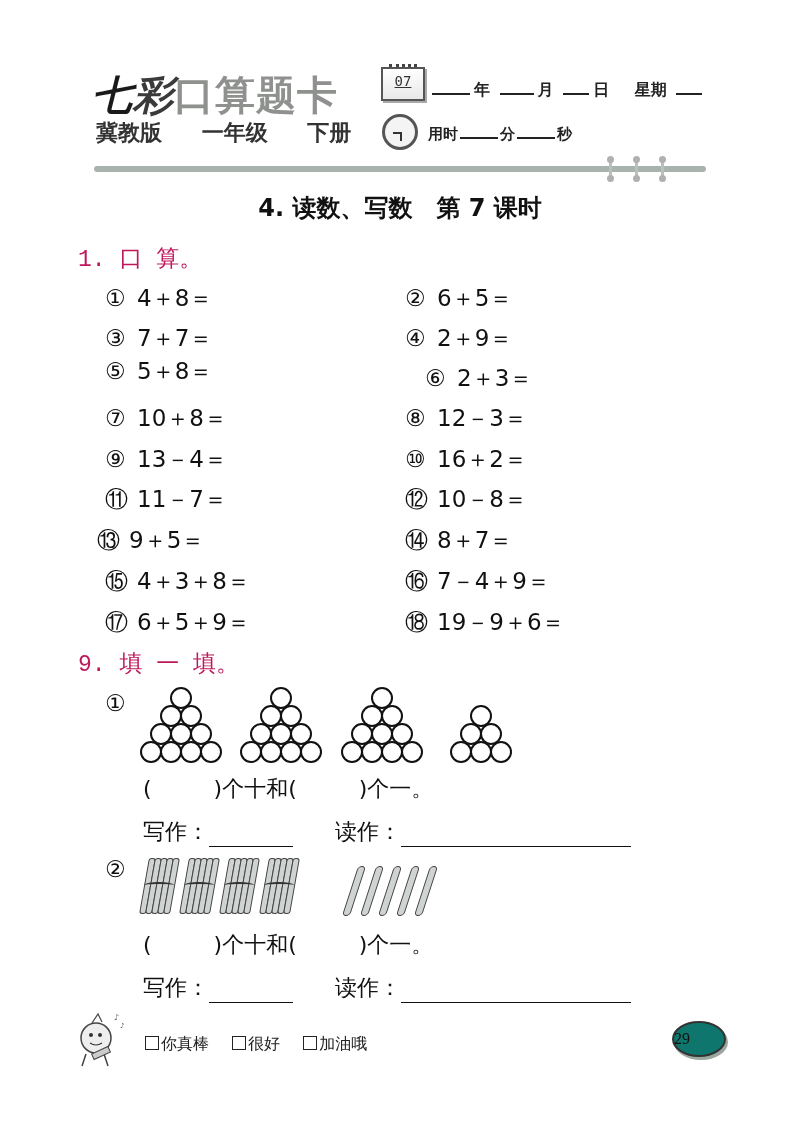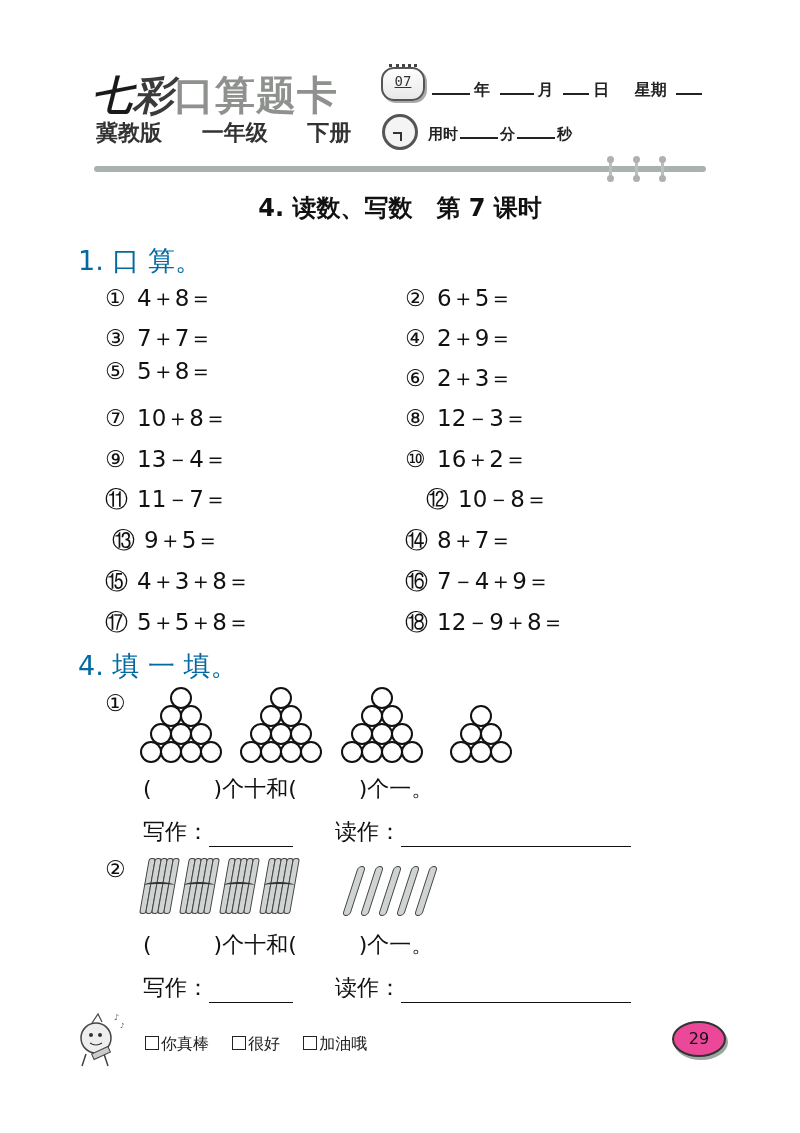--- a/index.html
+++ b/index.html
@@ -8,21 +8,21 @@
   .abs { position: absolute; }
 
   
   .brand { left: 92px; top: 68px; font-size: 40px; font-weight: bold; letter-spacing: 1px;
            color: #8f918f; font-family: Liberation Mono, monospace; white-space: nowrap; }
   .brand .qi { color: #1a1a1a; font-style: italic; }
   .brand .cai { color: #3a3a3a; font-style: italic; }
   .edition { left: 96px; top: 118px; font-size: 22px; font-weight: bold; color: #333; white-space: nowrap; word-spacing: 12px; }
   .edition span { margin-right: 20px; }
 
-  .cal-icon { left: 381px; top: 67px; width: 40px; height: 30px; border: 2px solid #555; border-radius: 13px;
+  .cal-icon { left: 381px; top: 67px; width: 40px; height: 30px; border: 2px solid #555; border-radius: 0;
               background: linear-gradient(#fff, #e8e8e8); box-shadow: 2px 2px 0 #aaa; }
   .cal-icon .rings { position: absolute; left: 6px; top: -5px; width: 28px; height: 6px;
                      border-top: 3px dotted #444; }
   .cal-icon .num { position: absolute; left: 0; right: 0; top: 4px; text-align: center; font-size: 14px;
                    color: #333; text-decoration: underline; font-family: "DejaVu Sans Mono", monospace; }
   .clock-icon { left: 382px; top: 114px; width: 36px; height: 36px; border: 3px solid #555; border-radius: 50%;
                 background: #f4f4f4; box-sizing: border-box; }
   .clock-icon::before { content: ""; position: absolute; left: 8px; top: 15px; width: 9px; height: 2px; background: #333; }
   .clock-icon::after { content: ""; position: absolute; left: 15px; top: 15px; width: 2px; height: 9px; background: #333; }
 
@@ -32,21 +32,21 @@
 
   .rule-bar { left: 94px; top: 166px; width: 612px; height: 6px; background: #a9b3ae; border-radius: 3px; }
   .ring-mark { top: 158px; width: 3px; height: 22px; background: #b8c2bd; }
   .ring-mark::before, .ring-mark::after { content: ""; position: absolute; left: -2px; width: 7px; height: 7px;
                                            border-radius: 50%; background: #b0b0b0; }
   .ring-mark::before { top: -2px; } .ring-mark::after { bottom: -2px; }
 
   .lesson-title { left: 0; width: 800px; top: 192px; text-align: center; font-size: 24px; font-weight: bold; color: #111; }
 
   
-  .sec-title { font-size: 27px; color: #0369a1; white-space: nowrap; }
+  .sec-title { font-size: 23px; color: #be185d; white-space: nowrap; font-family: Liberation Mono, monospace; }
   .problem { font-size: 23px; white-space: nowrap; color: #111; }
   .problem .idx { display: inline-block; width: 32px; }
 
   
   .circle-group { position: absolute; }
   .ball { position: absolute; width: 22px; height: 22px; border: 2px solid #111; border-radius: 50%; box-sizing: border-box; background: #fff; }
   .fill-line { font-size: 22px; white-space: nowrap; color: #111; }
   .uline { display: inline-block; border-bottom: 1.5px solid #111; height: 22px; vertical-align: bottom; }
 
   .bundle { position: absolute; width: 34px; height: 58px; }
@@ -56,21 +56,21 @@
                  border-radius: 50%; }
   .single-stick { position: absolute; top: 866px; width: 8px; height: 50px; background: #cfd3d1; border: 1px solid #444;
                   border-radius: 4px; transform: skewX(-18deg); box-sizing: border-box; }
 
   
   .mascot { left: 72px; top: 1010px; width: 56px; height: 60px; }
   .eval { left: 145px; top: 1034px; font-size: 16px; color: #222; white-space: nowrap; }
   .eval .opt { margin-right: 18px; text-align: center; }
   .eval .box { display: inline-block; width: 12px; height: 12px; border: 1.5px solid #222; vertical-align: -1px; margin-right: 2px; }
   .page-num { left: 672px; top: 1021px; width: 50px; height: 32px; border: 2px solid #333; border-radius: 50%;
-              text-align: center; line-height: 32px; font-size: 16px; color: #111; box-shadow: 2px 3px 0 #9aa79f; background: #ec4899; }
+              line-height: 32px; font-size: 16px; color: #111; box-shadow: 2px 3px 0 #9aa79f; background: #0f766e; font-family: Liberation Serif, serif; }
 </style>
 </head>
 <body>
 
 <div class="abs brand">
   <span class="qi">七</span><span class="cai">彩</span><span>口算题卡</span>
 </div>
 <div class="abs edition">
   <span>冀教版</span>
   <span>一年级</span>
@@ -101,35 +101,35 @@
 
 <div class="abs lesson-title">4. 读数、写数　第 7 课时</div>
 
 <div class="abs sec-title" style="left:78px;top:243px">1. 口 算。</div>
 
 <div class="abs problem" style="left:105px;top:283px"><span class="idx">①</span><span>4＋8＝</span></div>
 <div class="abs problem" style="left:405px;top:283px"><span class="idx">②</span><span>6＋5＝</span></div>
 <div class="abs problem" style="left:105px;top:323px"><span class="idx">③</span><span>7＋7＝</span></div>
 <div class="abs problem" style="left:405px;top:323px"><span class="idx">④</span><span>2＋9＝</span></div>
 <div class="abs problem" style="left:105px;top:356px"><span class="idx">⑤</span><span>5＋8＝</span></div>
-<div class="abs problem" style="left:405px;top:363px"><span class="idx">⑥</span><span>2＋3＝</span></div>
+<div class="abs problem" style="left:425px;top:363px"><span class="idx">⑥</span><span>2＋3＝</span></div>
 <div class="abs problem" style="left:105px;top:403px"><span class="idx">⑦</span><span>10＋8＝</span></div>
 <div class="abs problem" style="left:405px;top:403px"><span class="idx">⑧</span><span>12－3＝</span></div>
 <div class="abs problem" style="left:105px;top:444px"><span class="idx">⑨</span><span>13－4＝</span></div>
 <div class="abs problem" style="left:405px;top:444px"><span class="idx">⑩</span><span>16＋2＝</span></div>
 <div class="abs problem" style="left:105px;top:484px"><span class="idx">⑪</span><span>11－7＝</span></div>
-<div class="abs problem" style="left:426px;top:484px"><span class="idx">⑫</span><span>10－8＝</span></div>
-<div class="abs problem" style="left:112px;top:525px"><span class="idx">⑬</span><span>9＋5＝</span></div>
+<div class="abs problem" style="left:405px;top:484px"><span class="idx">⑫</span><span>10－8＝</span></div>
+<div class="abs problem" style="left:97px;top:525px"><span class="idx">⑬</span><span>9＋5＝</span></div>
 <div class="abs problem" style="left:405px;top:525px"><span class="idx">⑭</span><span>8＋7＝</span></div>
 <div class="abs problem" style="left:105px;top:566px"><span class="idx">⑮</span><span>4＋3＋8＝</span></div>
 <div class="abs problem" style="left:405px;top:566px"><span class="idx">⑯</span><span>7－4＋9＝</span></div>
-<div class="abs problem" style="left:105px;top:607px"><span class="idx">⑰</span><span>5＋5＋8＝</span></div>
-<div class="abs problem" style="left:405px;top:607px"><span class="idx">⑱</span><span>12－9＋8＝</span></div>
-
-<div class="abs sec-title" style="left:78px;top:648px">4. 填 一 填。</div>
+<div class="abs problem" style="left:105px;top:607px"><span class="idx">⑰</span><span>6＋5＋9＝</span></div>
+<div class="abs problem" style="left:405px;top:607px"><span class="idx">⑱</span><span>19－9＋6＝</span></div>
+
+<div class="abs sec-title" style="left:78px;top:648px">9. 填 一 填。</div>
 
 <div class="abs problem" style="left:105px;top:690px">①</div>
 <div id="circle-groups">
     <div class="circle-group">
       <div class="ball" style="left: 170px; top: 687px;"></div>
       <div class="ball" style="left: 160px; top: 705px;"></div>
       <div class="ball" style="left: 180px; top: 705px;"></div>
       <div class="ball" style="left: 150px; top: 723px;"></div>
       <div class="ball" style="left: 170px; top: 723px;"></div>
       <div class="ball" style="left: 190px; top: 723px;"></div>

